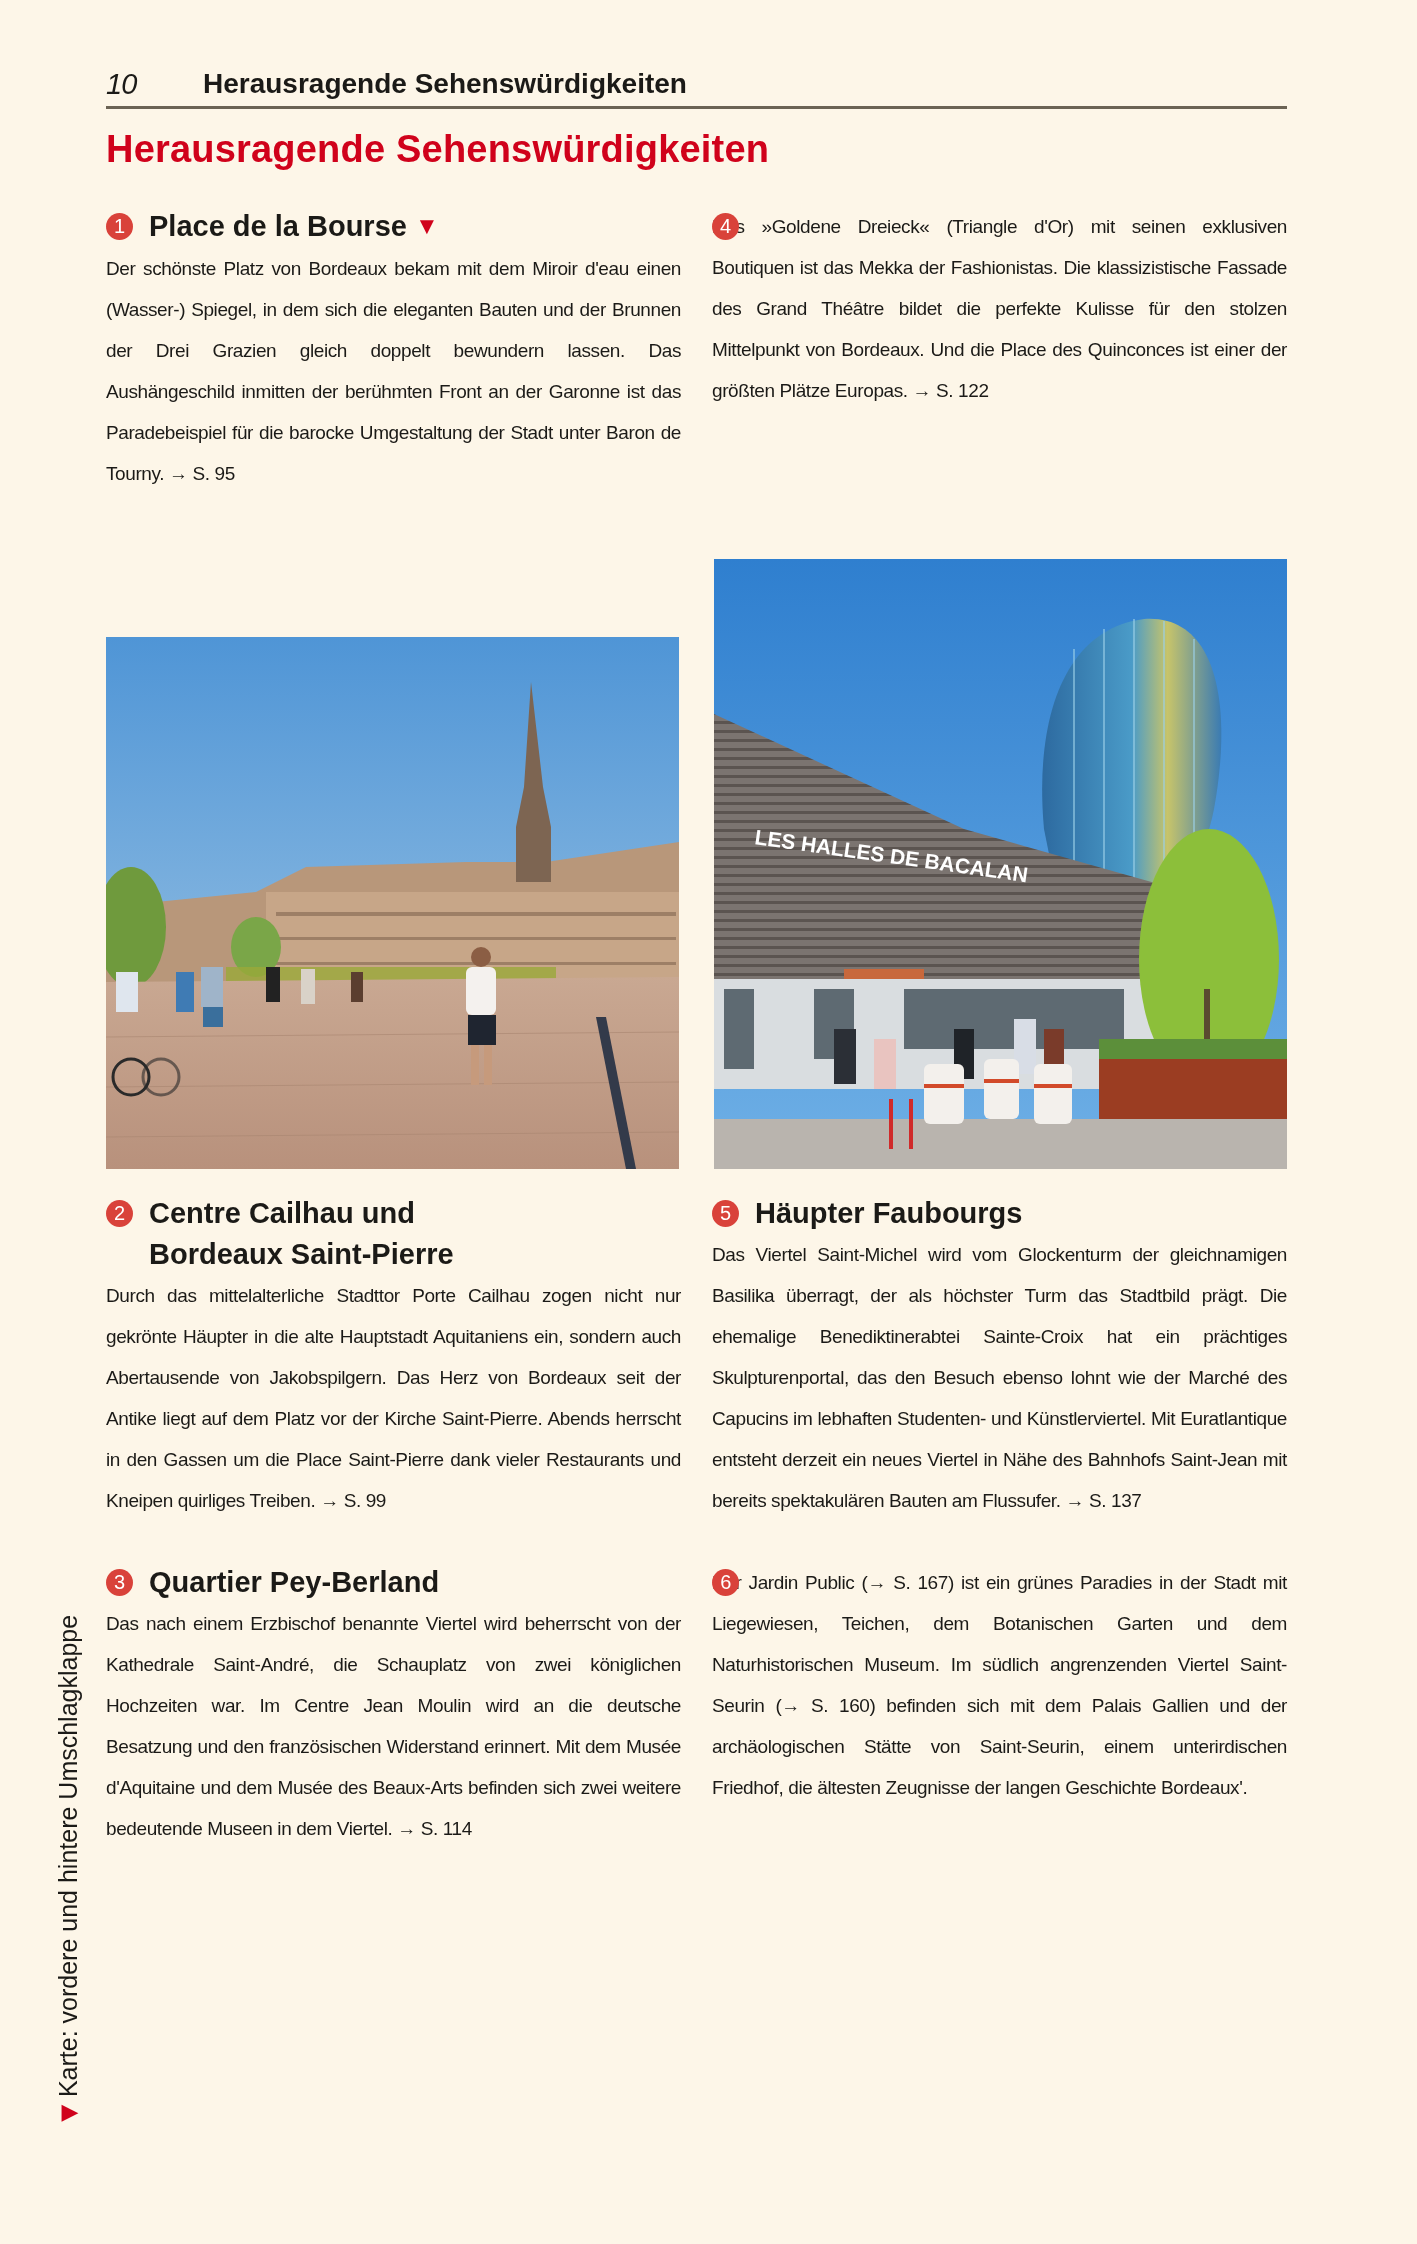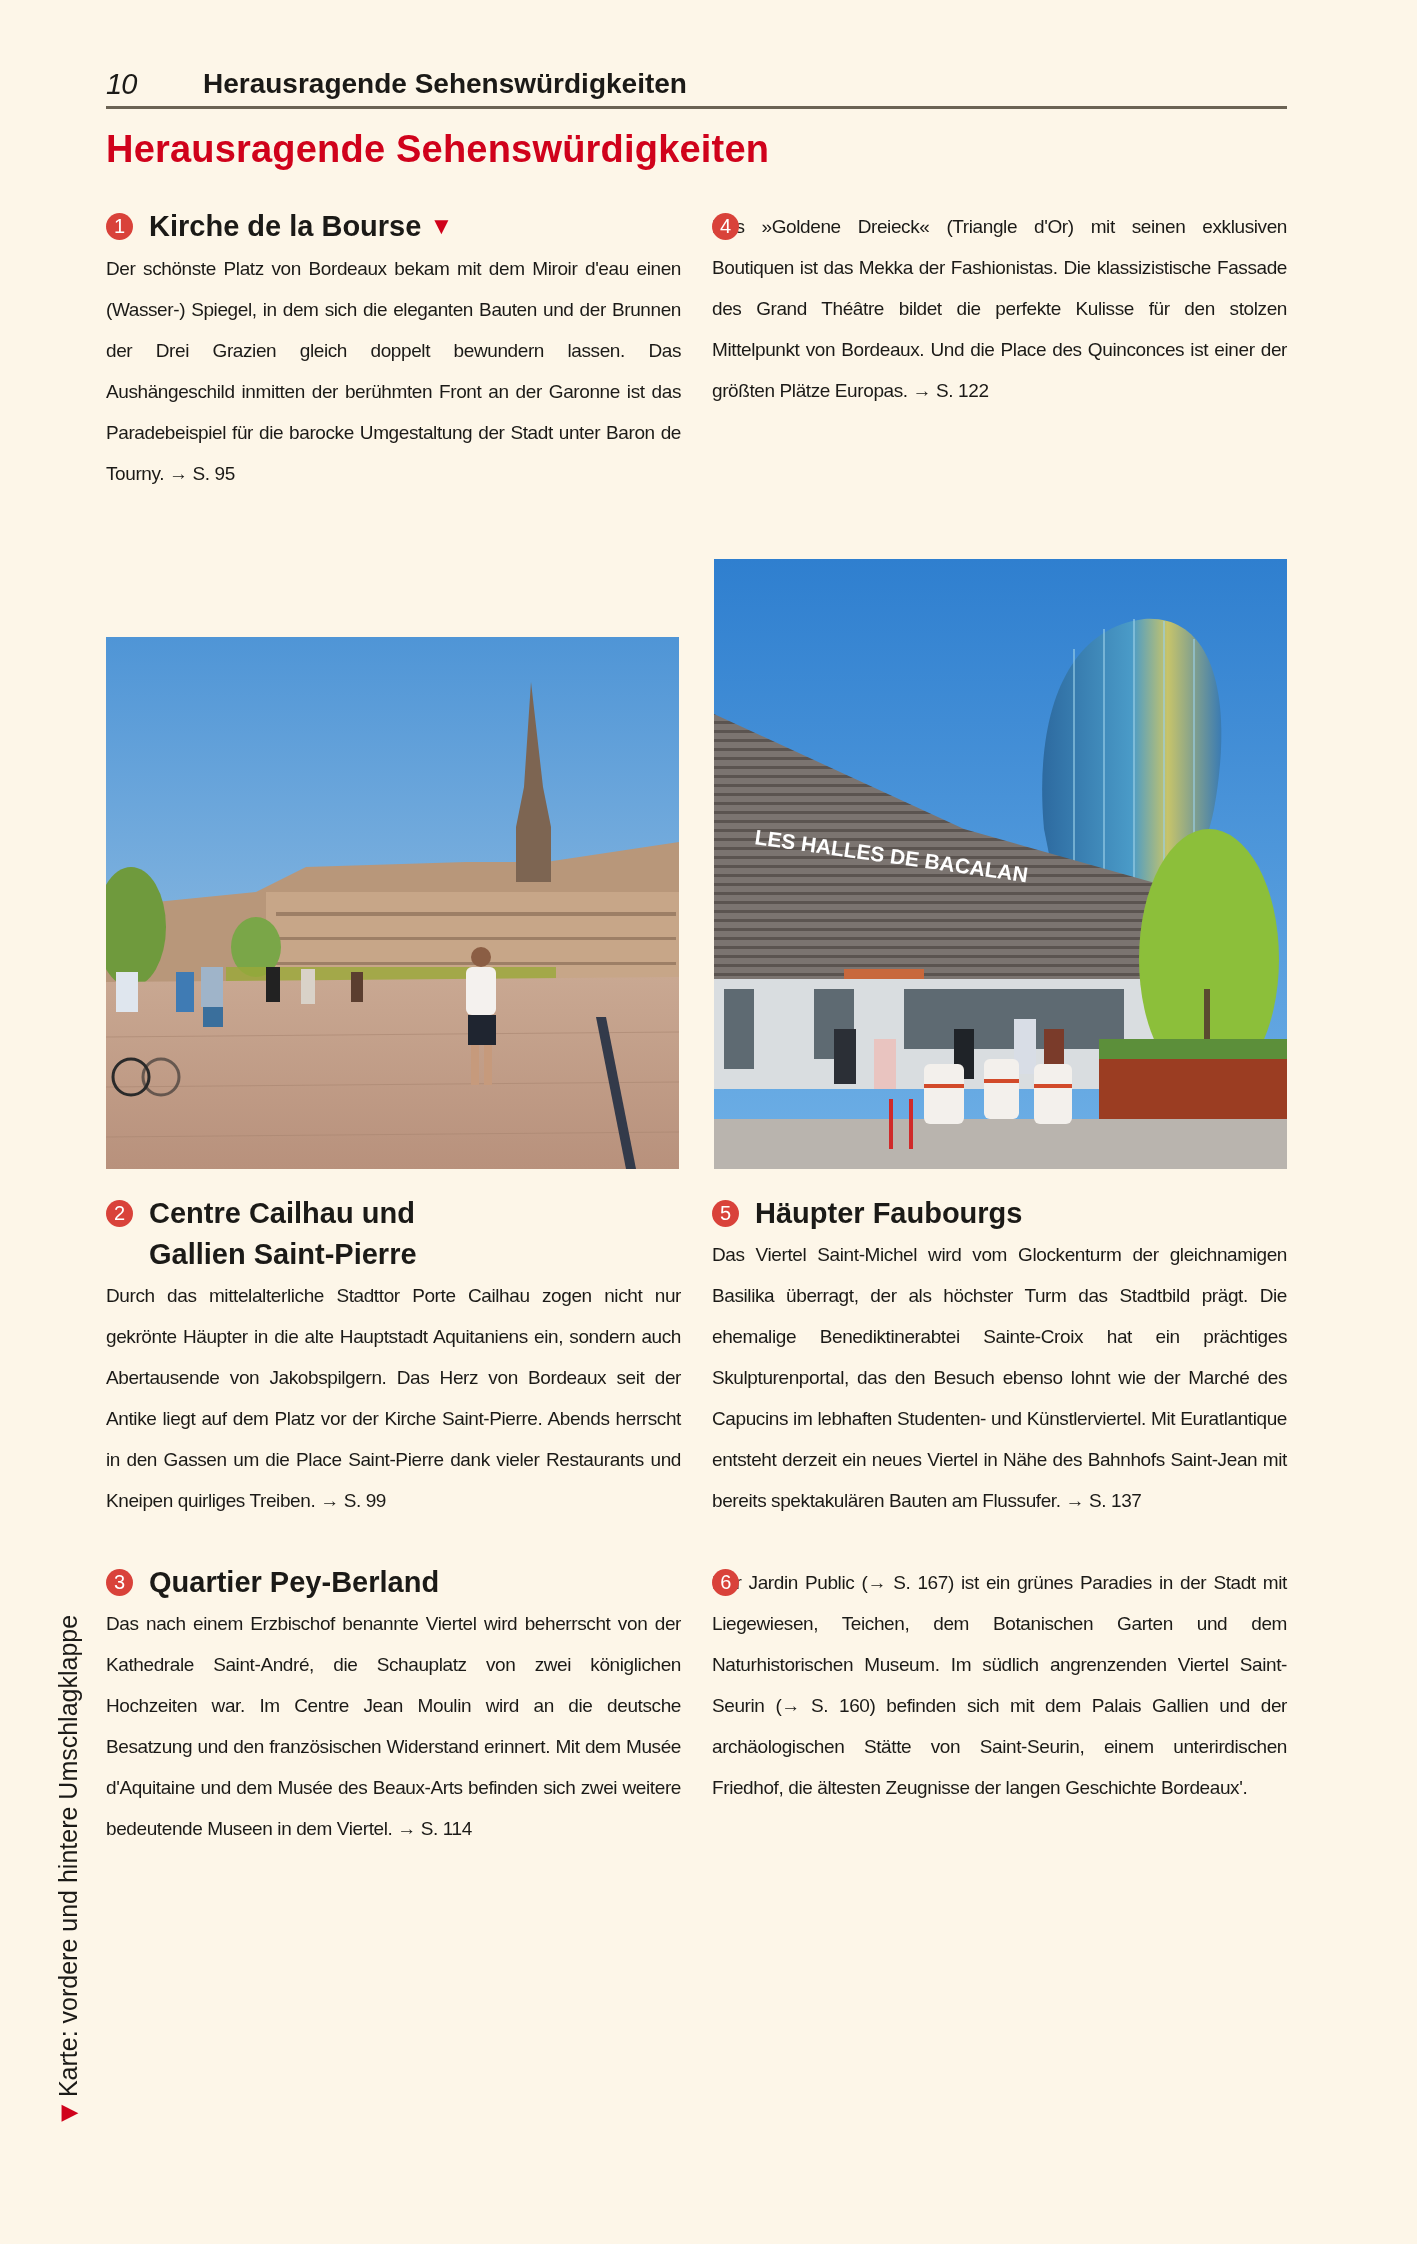--- a/index.html
+++ b/index.html
@@ -59,21 +59,21 @@
   <span class="pageno">10</span>
   <span class="runtitle">Herausragende Sehenswürdigkeiten</span>
 </div>
 
 <h1 class="page-title" style="margin:0;">Herausragende Sehenswürdigkeiten</h1>
 
 <div class="col" style="left:106px; top:206px;">
   <div class="section">
     <div class="sec-head">
       <span class="badge">1</span>
-      <span>Kirche de la Bourse</span><span class="flag">▼</span>
+      <span>Place de la Bourse</span><span class="flag">▼</span>
     </div>
     <div class="sec-body">Der schönste Platz von Bordeaux bekam mit dem Miroir d'eau einen (Wasser-) Spiegel, in dem sich die eleganten Bauten und der Brunnen der Drei Grazien gleich doppelt bewundern lassen. Das Aushängeschild inmitten der berühmten Front an der Garonne ist das Paradebeispiel für die barocke Umgestaltung der Stadt unter Baron de Tourny. → S. 95</div>
   </div>
 </div>
 
 <div class="col" style="left:712px; top:206px;">
   <div class="section">
     <div class="sec-head">
       <span class="badge">4</span>
     </div>
@@ -202,21 +202,21 @@
       <rect x="195" y="540" width="4" height="50" fill="#d02a2a"></rect>
     </g>
   </svg>
 </div>
 
 <div class="col" style="left:106px; top:1193px;">
   <div class="section">
     <div class="sec-head">
       <span class="badge">2</span>
       <span>Centre Cailhau und</span><br>
-      <span>Gallien Saint-Pierre</span>
+      <span>Bordeaux Saint-Pierre</span>
     </div>
     <div class="sec-body">Durch das mittelalterliche Stadttor Porte Cailhau zogen nicht nur gekrönte Häupter in die alte Hauptstadt Aquitaniens ein, sondern auch Abertausende von Jakobspilgern. Das Herz von Bordeaux seit der Antike liegt auf dem Platz vor der Kirche Saint-Pierre. Abends herrscht in den Gassen um die Place Saint-Pierre dank vieler Restaurants und Kneipen quirliges Treiben. → S. 99</div>
   </div>
   <div style="height:41px;"></div>
   <div class="section">
     <div class="sec-head">
       <span class="badge">3</span>
       <span>Quartier Pey-Berland</span>
     </div>
     <div class="sec-body">Das nach einem Erzbischof benannte Viertel wird beherrscht von der Kathedrale Saint-André, die Schauplatz von zwei königlichen Hochzeiten war. Im Centre Jean Moulin wird an die deutsche Besatzung und den französischen Widerstand erinnert. Mit dem Musée d'Aquitaine und dem Musée des Beaux-Arts befinden sich zwei weitere bedeutende Museen in dem Viertel. → S. 114</div>

